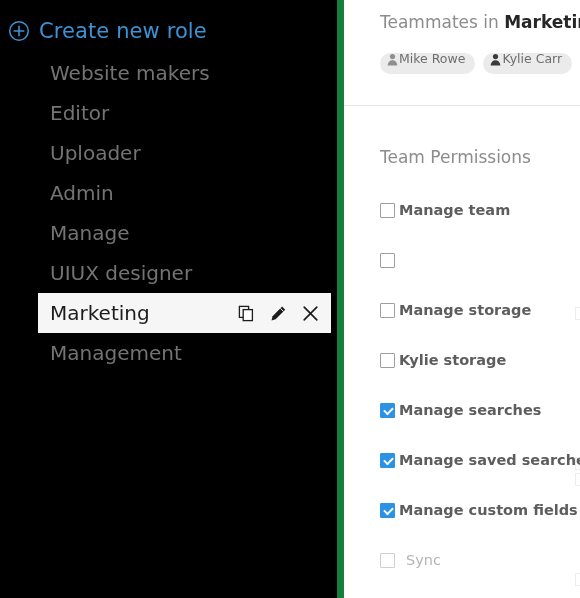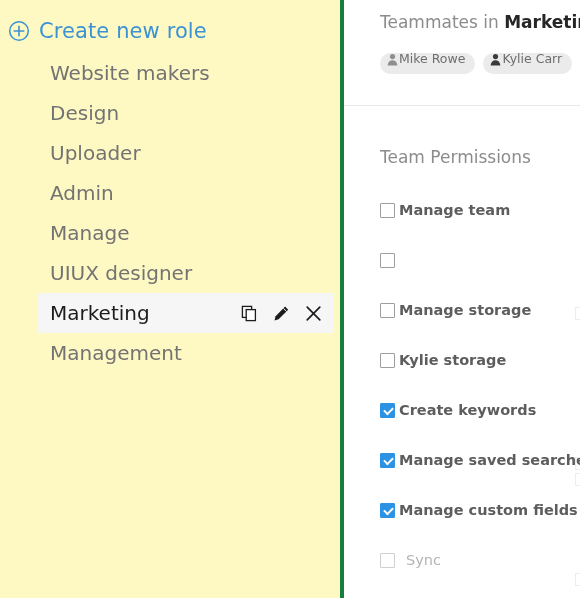--- a/index.html
+++ b/index.html
@@ -21,22 +21,22 @@
     inset: 0;
     display: flex;
     flex-direction: row;
   }
 
   
   .left-pane {
     width: 344px;
     flex: 0 0 344px;
     position: relative;
-    background: #fef9c3;
-    border-right: 4px solid #15803d;
+    background: #000000;
+    border-right: 7px solid #15803d;
     box-sizing: border-box;
   }
 
   .create-row {
     display: flex;
     align-items: center;
     gap: 9px;
     padding: 15px 0 0 8px;
     cursor: pointer;
     height: 32px;
@@ -256,21 +256,21 @@
       </svg>
       <span class="create-label">Create new role</span>
     </div>
 
     <ul class="role-list">
 
       <li class="role-item">
         <span class="role-label">Website makers</span>
       </li>
       <li class="role-item">
-        <span class="role-label">Design</span>
+        <span class="role-label">Editor</span>
       </li>
       <li class="role-item">
         <span class="role-label">Uploader</span>
       </li>
       <li class="role-item">
         <span class="role-label">Admin</span>
       </li>
       <li class="role-item">
         <span class="role-label">Manage</span>
       </li>
@@ -341,21 +341,21 @@
         <li class="perm-row">
           <span class="cbox"></span>
           <span class="perm-label">Manage storage</span>
         </li>
         <li class="perm-row">
           <span class="cbox"></span>
           <span class="perm-label">Kylie storage</span>
         </li>
         <li class="perm-row">
           <span class="cbox checked"></span>
-          <span class="perm-label">Create keywords</span>
+          <span class="perm-label">Manage searches</span>
         </li>
         <li class="perm-row">
           <span class="cbox checked"></span>
           <span class="perm-label">Manage saved searches</span>
         </li>
         <li class="perm-row">
           <span class="cbox checked"></span>
           <span class="perm-label">Manage custom fields</span>
         </li>
         <li class="perm-row dim">

